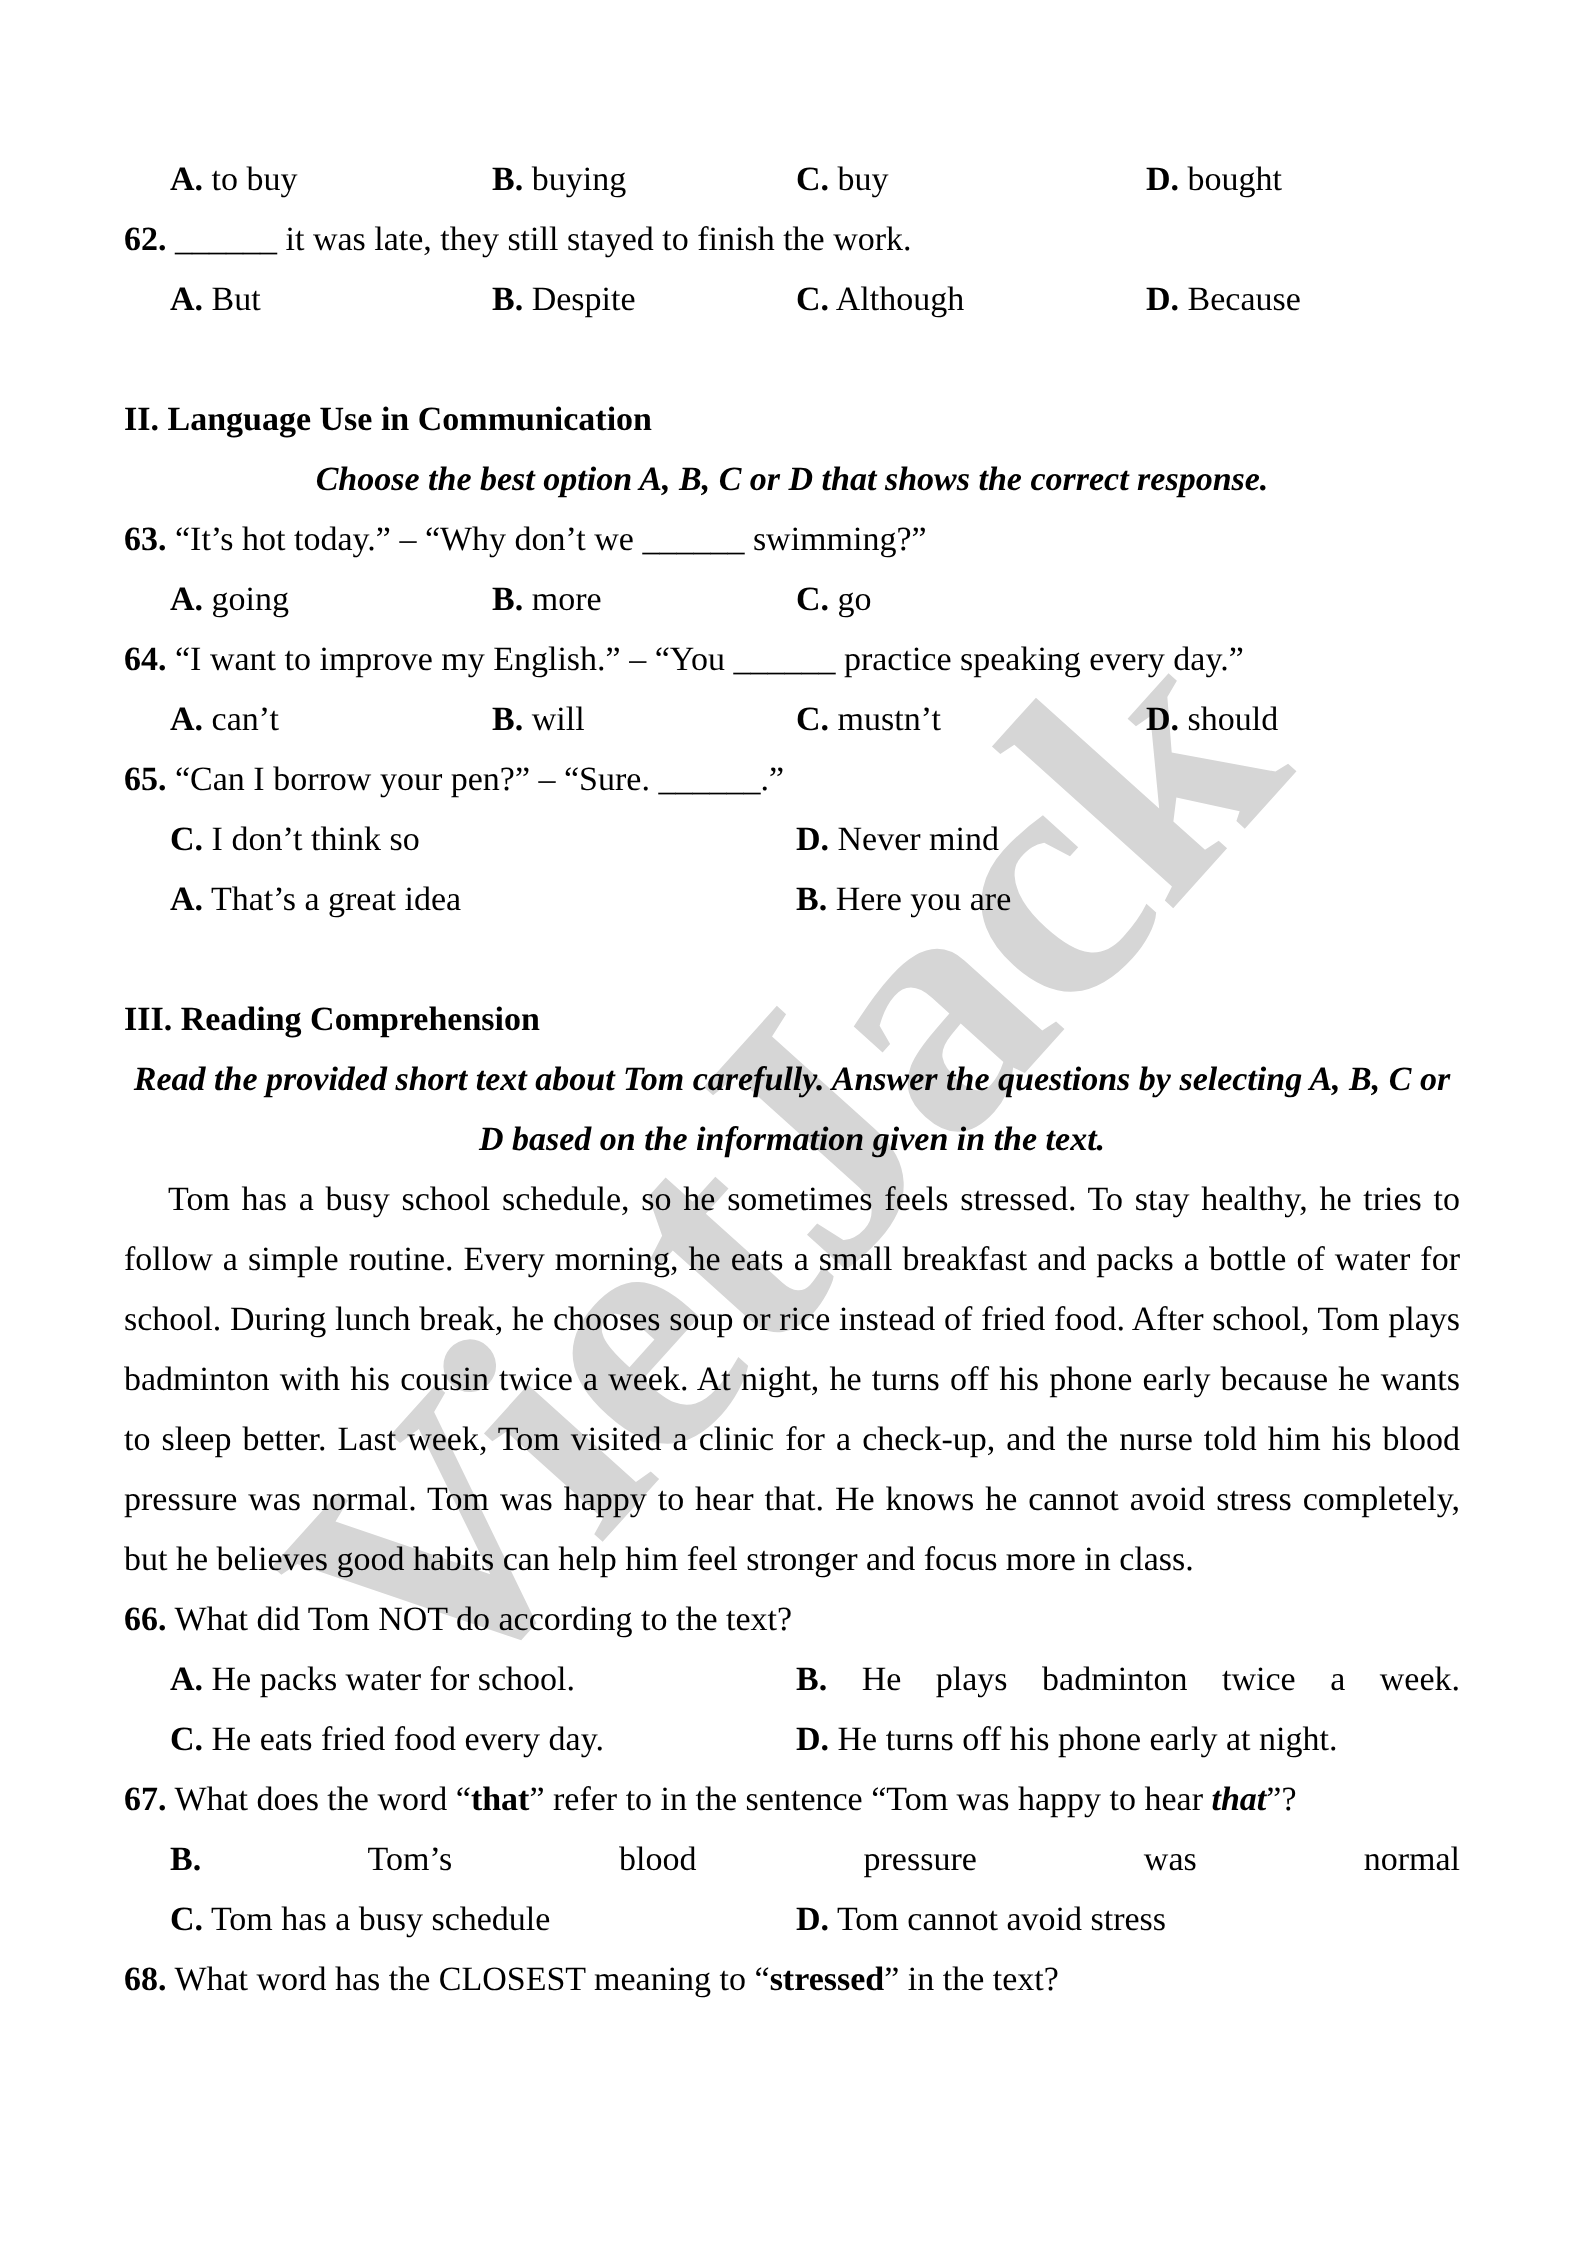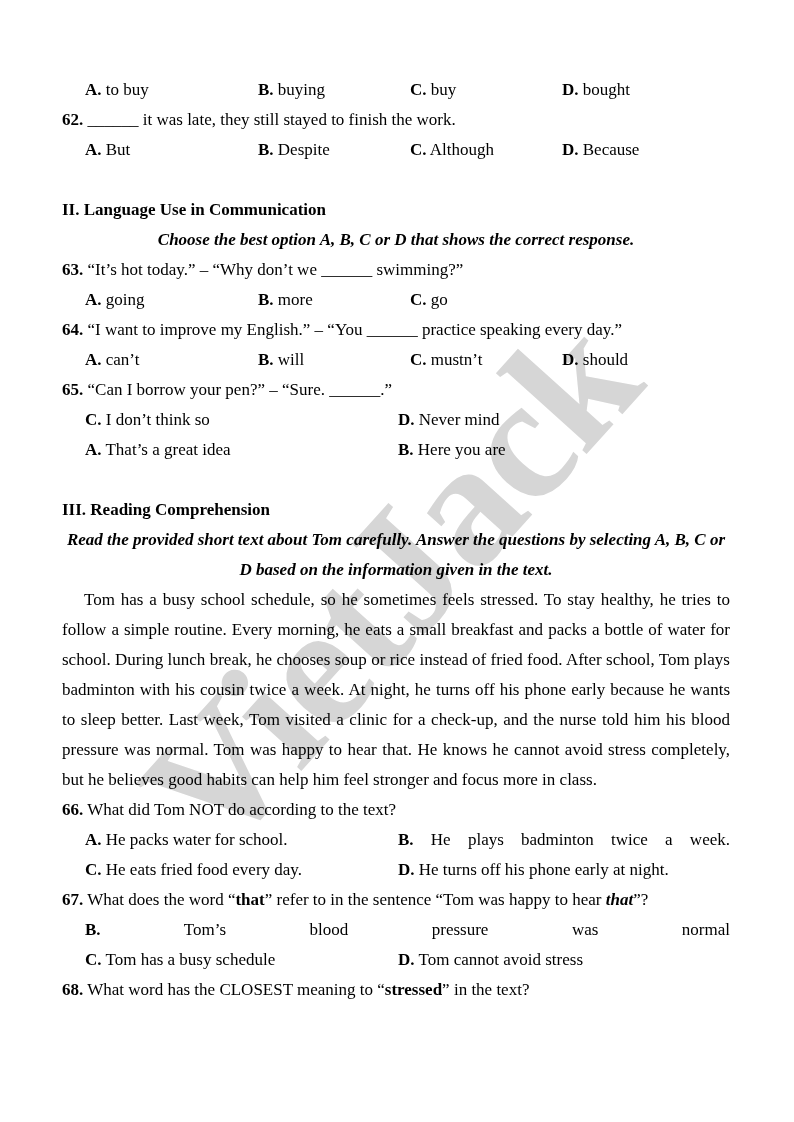--- a/index.html
+++ b/index.html
@@ -22,23 +22,23 @@
     position:absolute; left:62px; top:75px; width:668px;
     z-index:1; line-height:30px;
   }
   .row { min-height:30px; }
   .stem { white-space:nowrap; }
   .gap { height:30px; }
   .heading { font-weight:bold; }
   .instruction { font-weight:bold; font-style:italic;text-align:center; }
   .opt4 { display:flex; padding-left:23px; }
   .opt4 .c1 { width:161px; }
-  .opt4 .c2 { width:152px;margin-left:12px; }
+  .opt4 .c2 { width:152px; }
   .opt4 .c3 { width:152px; }
-  .opt4 .c4 { flex:1; }
+  .opt4 .c4 { flex:1;margin-left:23px; }
   .opt2 { display:flex; padding-left:23px; }
   .opt2 .c1 { width:313px; }
   .opt2 .c2 { flex:1; }
   .opt2 .c2.just { text-align:justify; text-align-last:justify; }
   .passage { text-align:justify; text-indent:22px; }
   b.ol { font-weight:bold; }
   .bi { font-weight:bold; font-style:italic; }
 </style>
 </head>
 <body>

